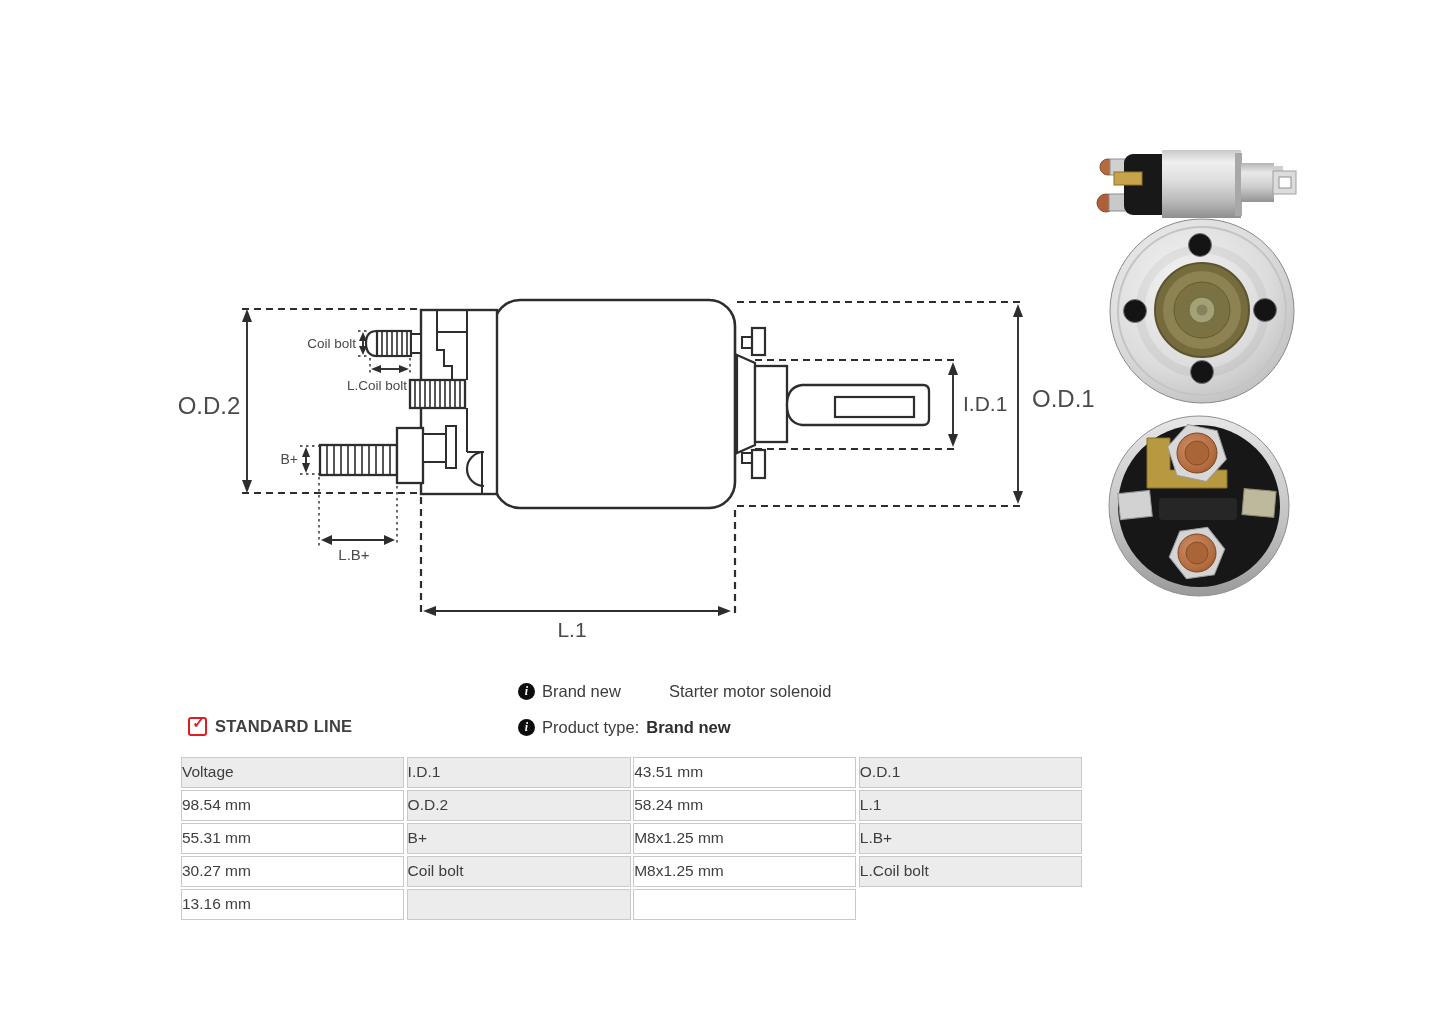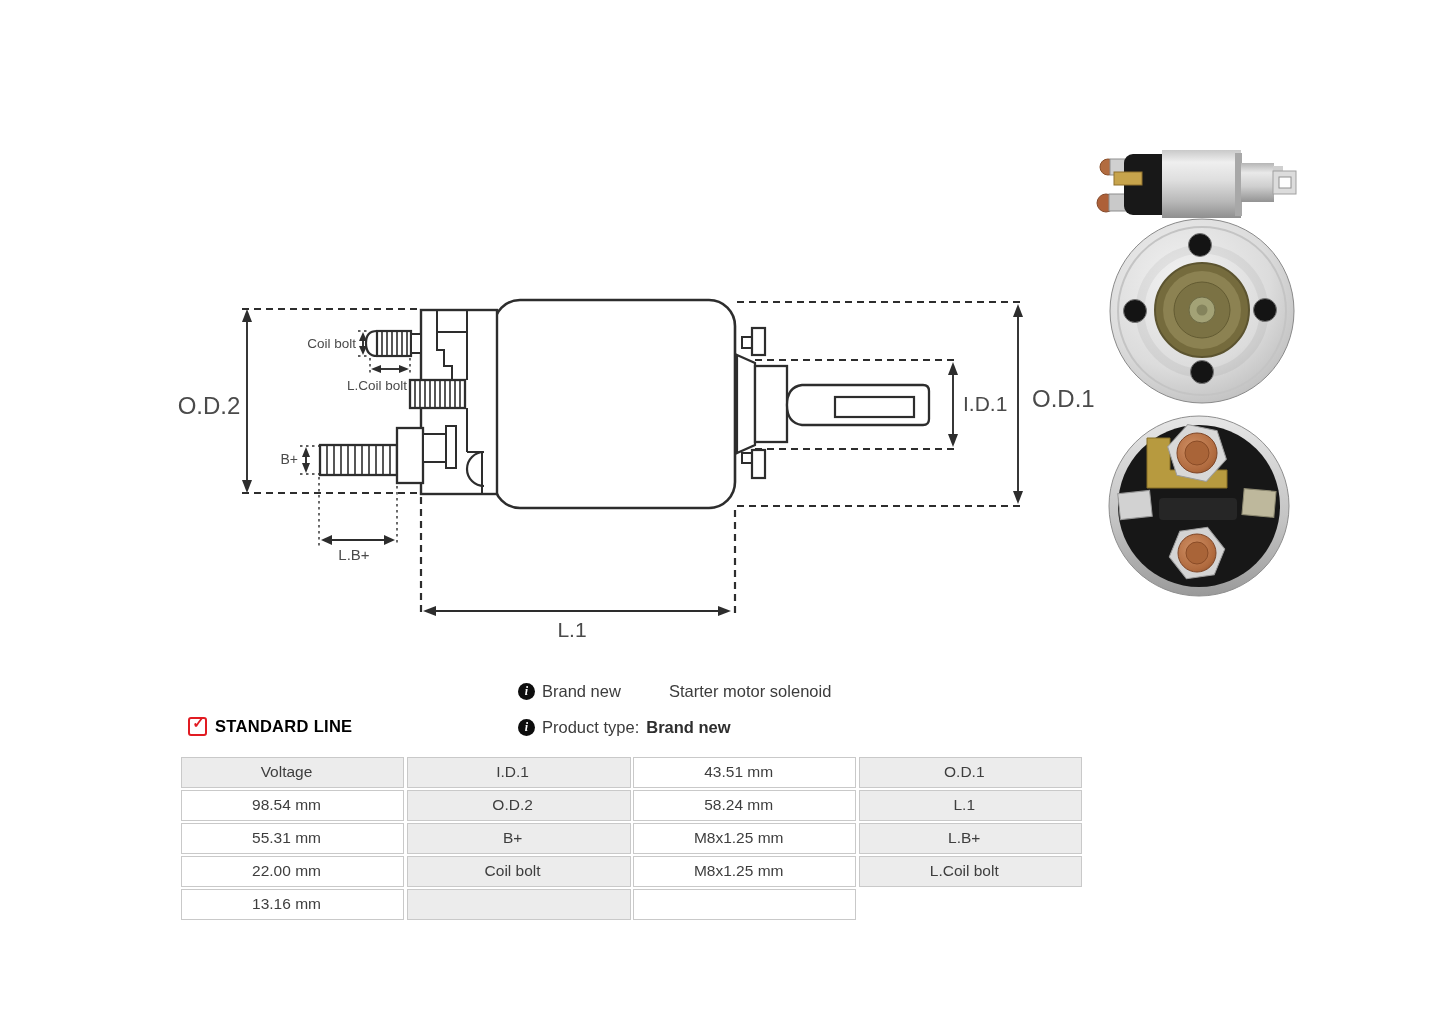--- a/index.html
+++ b/index.html
@@ -15,27 +15,27 @@
              font-family:"Liberation Serif",serif;font-style:italic;flex:0 0 auto}
   .info-label-fixed{display:inline-block;width:120px}
   .bold{font-weight:700;color:#2e2e2e}
 
   
   .standard{position:absolute;display:flex;align-items:center;gap:8px}
   .check-icon{width:15px;height:15px;border:2.4px solid #e11b22;border-radius:3px;
               color:#e11b22;font-weight:700;font-size:15px;line-height:12px;text-align:center;
               position:relative}
   .check-icon span{display:block;transform:translate(1px,-2px)}
-  .standard-text{color:#000000;font-weight:700;font-size:16.5px;letter-spacing:.3px}
+  .standard-text{color:#404040;font-weight:700;font-size:16.5px;letter-spacing:.3px}
 
   
   .spec-table{position:absolute;left:181px;top:757px;width:901px;display:grid;
               grid-template-columns:223px 224px 223px 223px;grid-auto-rows:30.5px;gap:2.6px}
   .cell{box-sizing:border-box;border:1px solid #c9c9c9;font-size:15.5px;color:#3e3e3e;
-        text-align:center;padding-right:12px;line-height:28px;overflow:hidden}
+        text-align:left;padding-right:12px;line-height:28px;overflow:hidden}
   .cell.key{background:#ececec}
   .cell.val{background:#ffffff}
 
   
   .diagram-svg{position:absolute;left:170px;top:280px}
   .dia-label{fill:#4a4a4a;font-family:"Liberation Sans",sans-serif}
 </style>
 </head>
 <body>
 
@@ -243,21 +243,21 @@
     <div class="cell val">98.54 mm</div>
     <div class="cell key">O.D.2</div>
     <div class="cell val">58.24 mm</div>
 
     <div class="cell key">L.1</div>
     <div class="cell val">55.31 mm</div>
     <div class="cell key">B+</div>
     <div class="cell val">M8x1.25 mm</div>
 
     <div class="cell key">L.B+</div>
-    <div class="cell val">22.00 mm</div>
+    <div class="cell val">30.27 mm</div>
     <div class="cell key">Coil bolt</div>
     <div class="cell val">M8x1.25 mm</div>
 
     <div class="cell key">L.Coil bolt</div>
     <div class="cell val">13.16 mm</div>
     <div class="cell key"></div>
     <div class="cell val"></div>
   </div>
 
 </div>

